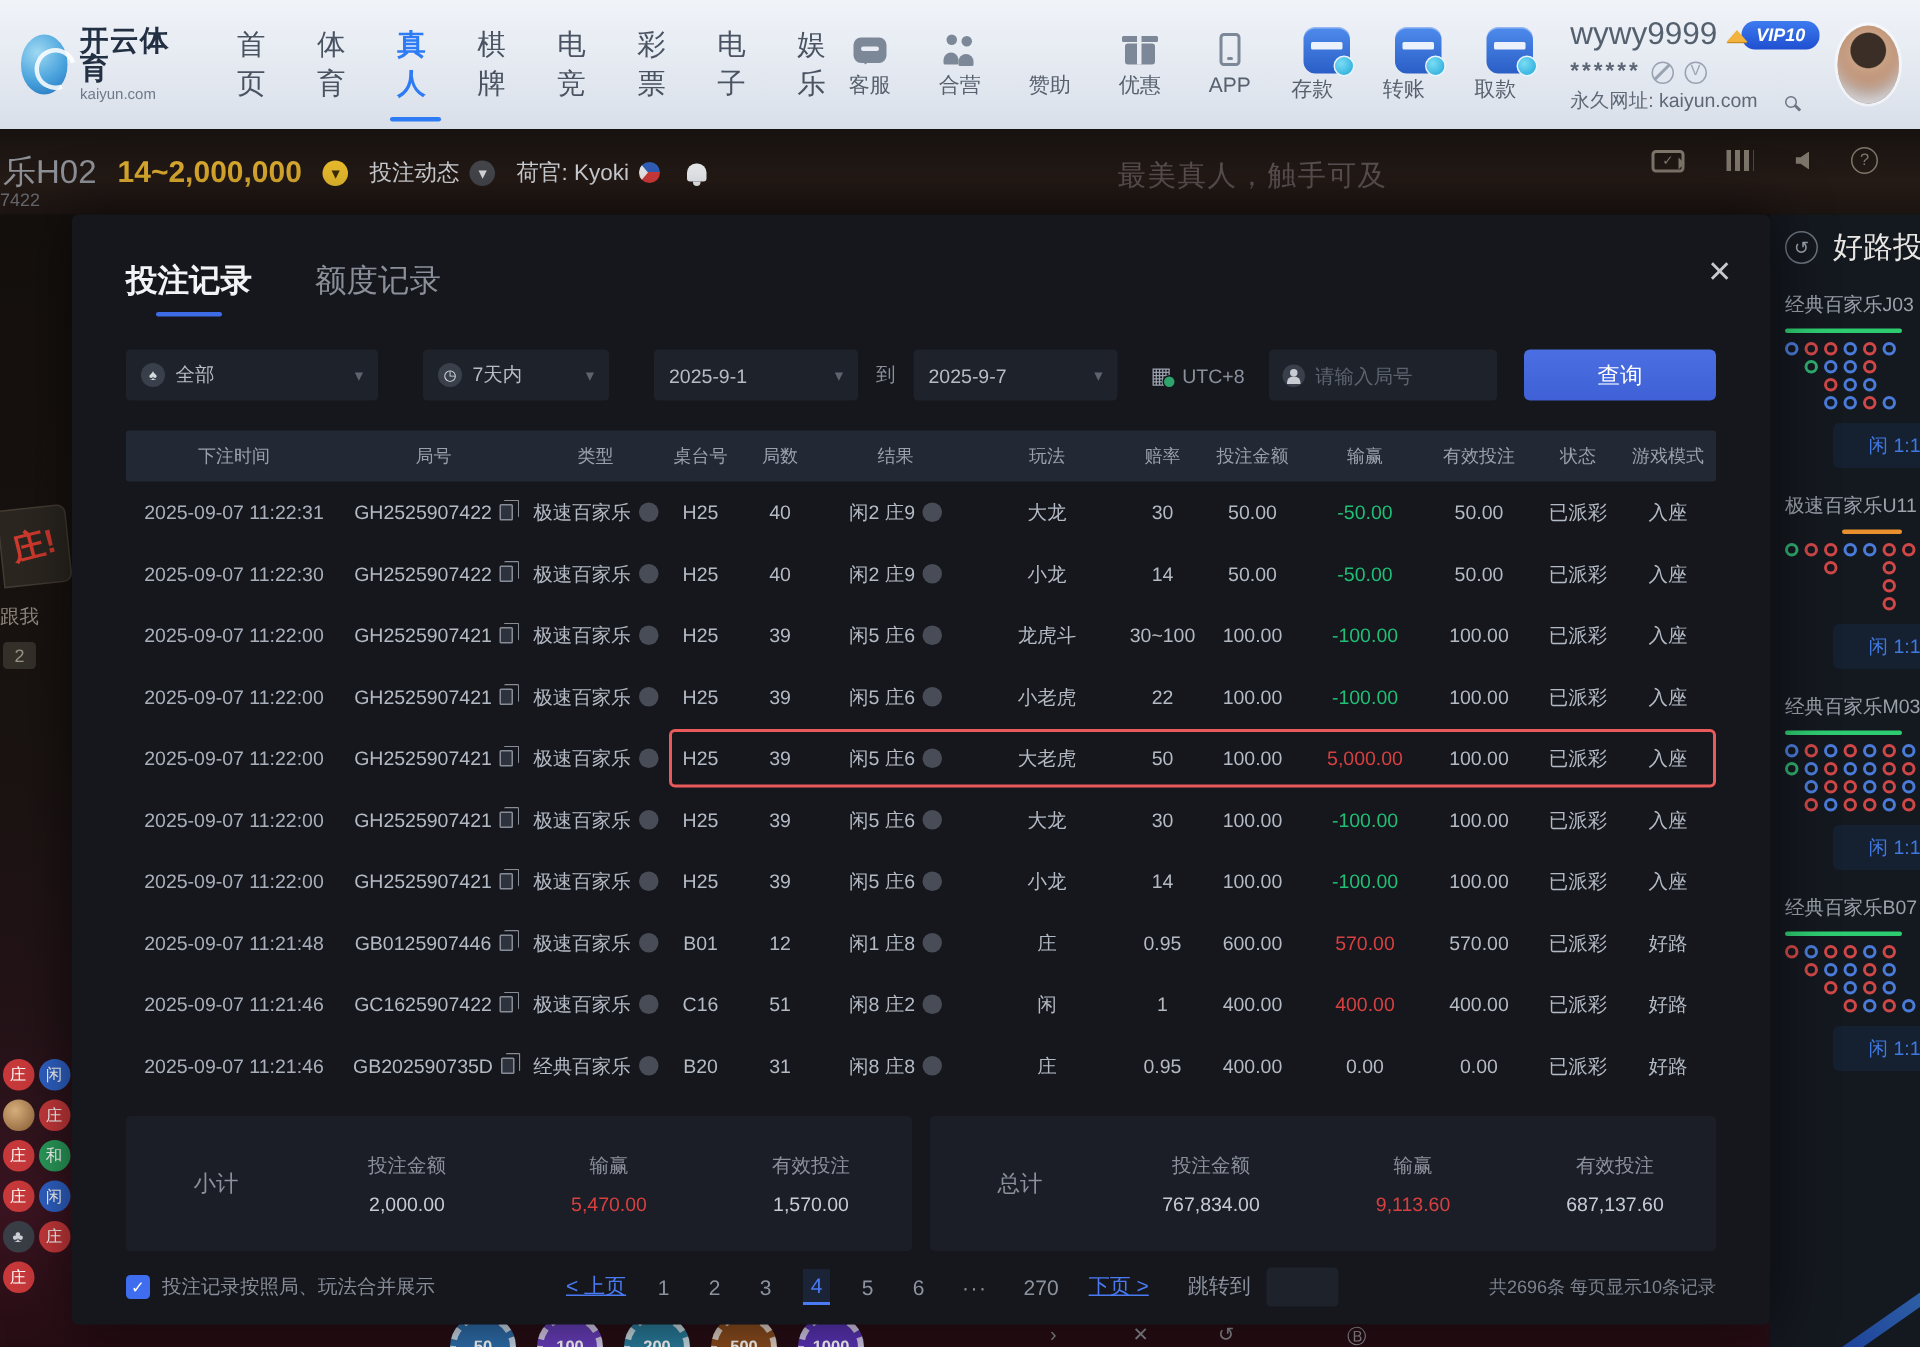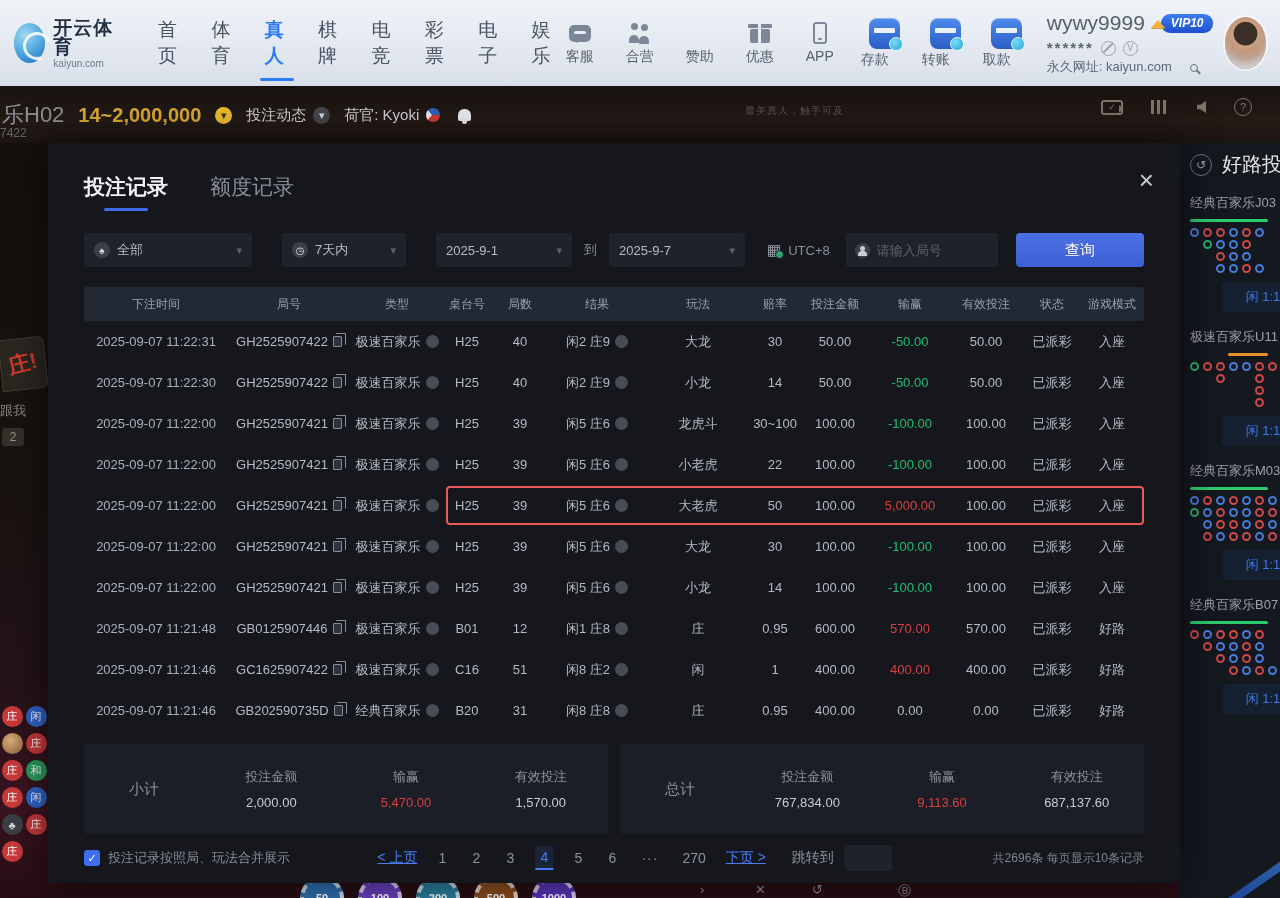--- a/index.html
+++ b/index.html
@@ -86,21 +86,21 @@
   .badge-chev.dark { background:#44464b; color:#d7d9dd; }
   .gb-feed, .gb-dealer { font-size:15px; color:#cdd0d5; display:flex; align-items:center; gap:7px; }
   .ic-flag { width:14px; height:14px; border-radius:50%;
     background:linear-gradient(180deg,#2f5fb8 50%,#cf3a3a 50%); position:relative; overflow:hidden; }
   .ic-flag::before { content:""; position:absolute; left:0; top:0; border-top:7px solid transparent;
     border-bottom:7px solid transparent; border-left:6px solid #e9e9e9; }
   .ic-bell { width:13px; height:12px; background:#e8eaed; border-radius:6px 6px 2px 2px; position:relative; margin-left:4px; }
   .ic-bell::after { content:""; position:absolute; left:4px; bottom:-3px; width:5px; height:3px;
     border-radius:0 0 3px 3px; background:#e8eaed; }
   .gb-sub { position:absolute; left:0; top:40px; font-size:12px; color:#63666c; }
-  .gb-slogan { position:absolute; left:745px; top:18px; font-size:10px; color:#5a4f50; letter-spacing:1px; }
+  .gb-slogan { position:absolute; left:745px; top:18px; font-size:19px; color:#5a4f50; letter-spacing:1px; }
   .gb-icons { position:absolute; right:28px; top:12px; display:flex; gap:28px; align-items:center; }
   .gbi { color:#8e8679; opacity:.85; }
   .ic-cam { width:22px; height:15px; border:2px solid #8e8679; border-radius:3px; position:relative;
     font-size:9px; display:flex; align-items:center; justify-content:center; color:#8e8679; }
   .ic-cam::after { content:""; position:absolute; right:-6px; top:3px; border:4px solid transparent; border-left-color:#8e8679; }
   .ic-bars { width:18px; height:14px; background:repeating-linear-gradient(90deg,#8e8679 0 3px,transparent 3px 6px); }
   .ic-spk { width:9px; height:12px; background:#8e8679;
     clip-path:polygon(0 32%,38% 32%,100% 0,100% 100%,38% 68%,0 68%); position:relative; }
   .ic-spk::after { content:")"; position:absolute; right:-8px; top:-2px; color:#8e8679; font-size:12px; }
   .ic-help { width:18px; height:18px; border-radius:50%; border:1.5px solid #8e8679; font-size:11px;

